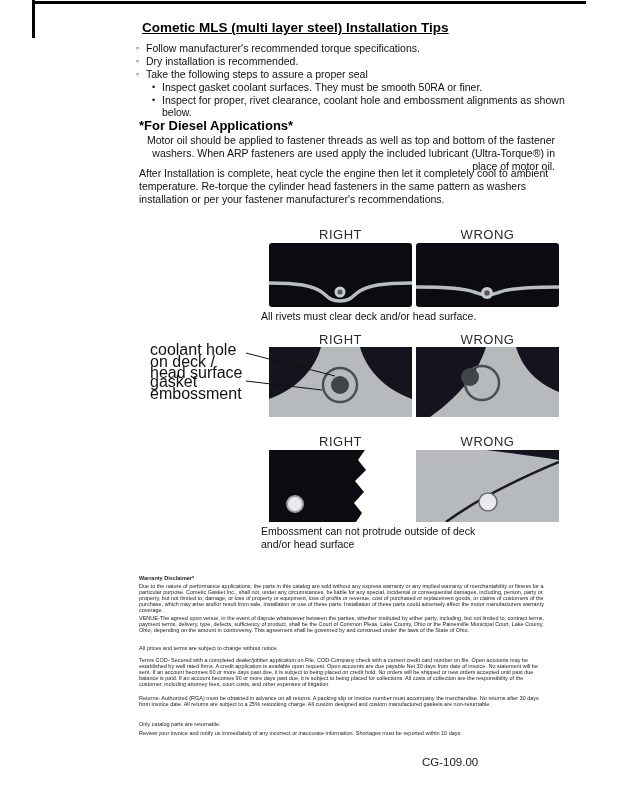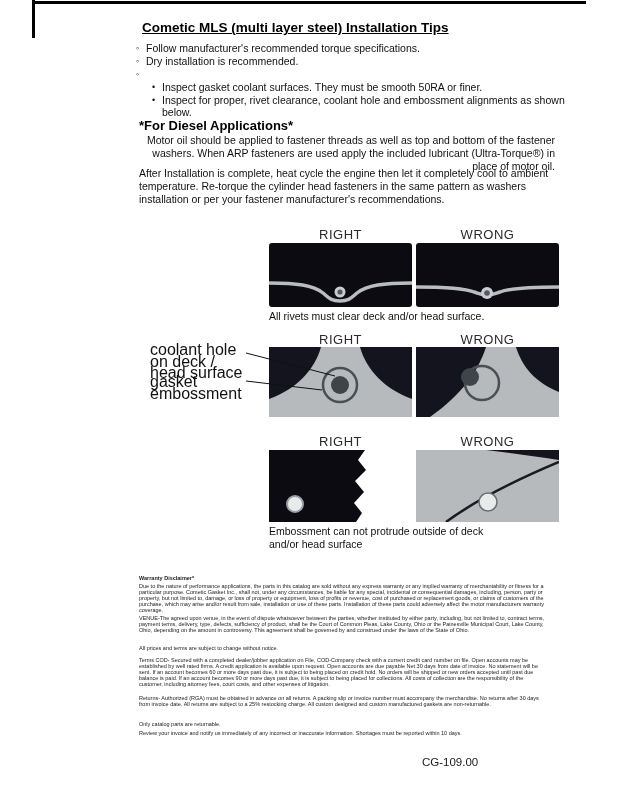--- a/index.html
+++ b/index.html
@@ -16,21 +16,21 @@
     top:20px; left:110px; font-size:13.5px; font-weight:bold;
     text-decoration:underline; color:#000;
   }
   .bullet-row { display:flex; font-size:10.5px; line-height:12px; color:#111; }
   .bullet-row .marker { width:10px; flex:none; font-size:9px; line-height:12px; }
   .diesel-heading { top:118px; left:107px; font-size:13px; font-weight:bold; color:#000; }
   .para { left:107px; width:416px; font-size:10.5px; line-height:13px; color:#111; }
   .fig-label { width:143px; text-align:center; font-size:13px; letter-spacing:0.5px; color:#2a2a2a; }
   .fig-img { width:143px; overflow:hidden; }
   .fig-img svg { display:block; }
-  .fig-caption { left:237px; font-size:10.5px; line-height:12.5px; color:#111; }
+  .fig-caption { left:229px; font-size:10.5px; line-height:12.5px; color:#111; }
   .annotation { left:118px; width:100px; font-size:16px; line-height:11.5px; color:#111; }
   .ann-overlay { top:0; left:0; width:618px; height:800px; pointer-events:none; }
   .legal { left:107px; width:406px; font-size:5.5px; line-height:5.9px; color:#222; }
   .legal-heading { font-weight:bold; }
   .footer-code { top:756px; left:390px; font-size:11.5px; color:#1a1a1a; }
 </style>
 </head>
 <body>
 
 <div class="page">
@@ -43,20 +43,21 @@
   <div class="abs bullet-row" style="top:42px; left:104px; width:430px;">
     <span class="marker">◦</span>
     <span>Follow manufacturer's recommended torque specifications.</span>
   </div>
   <div class="abs bullet-row" style="top:55px; left:104px; width:430px;">
     <span class="marker">◦</span>
     <span>Dry installation is recommended.</span>
   </div>
   <div class="abs bullet-row" style="top:68px; left:104px; width:430px;">
     <span class="marker">◦</span>
+    <span>Take the following steps to assure a proper seal</span>
   </div>
   <div class="abs bullet-row" style="top:81px; left:120px; width:420px;">
     <span class="marker">•</span>
     <span>Inspect gasket coolant surfaces.  They must be smooth 50RA or finer.</span>
   </div>
   <div class="abs bullet-row" style="top:94px; left:120px; width:420px;">
     <span class="marker">•</span>
     <span>Inspect for proper, rivet clearance, coolant hole and embossment alignments as shown below.</span>
   </div>
 

